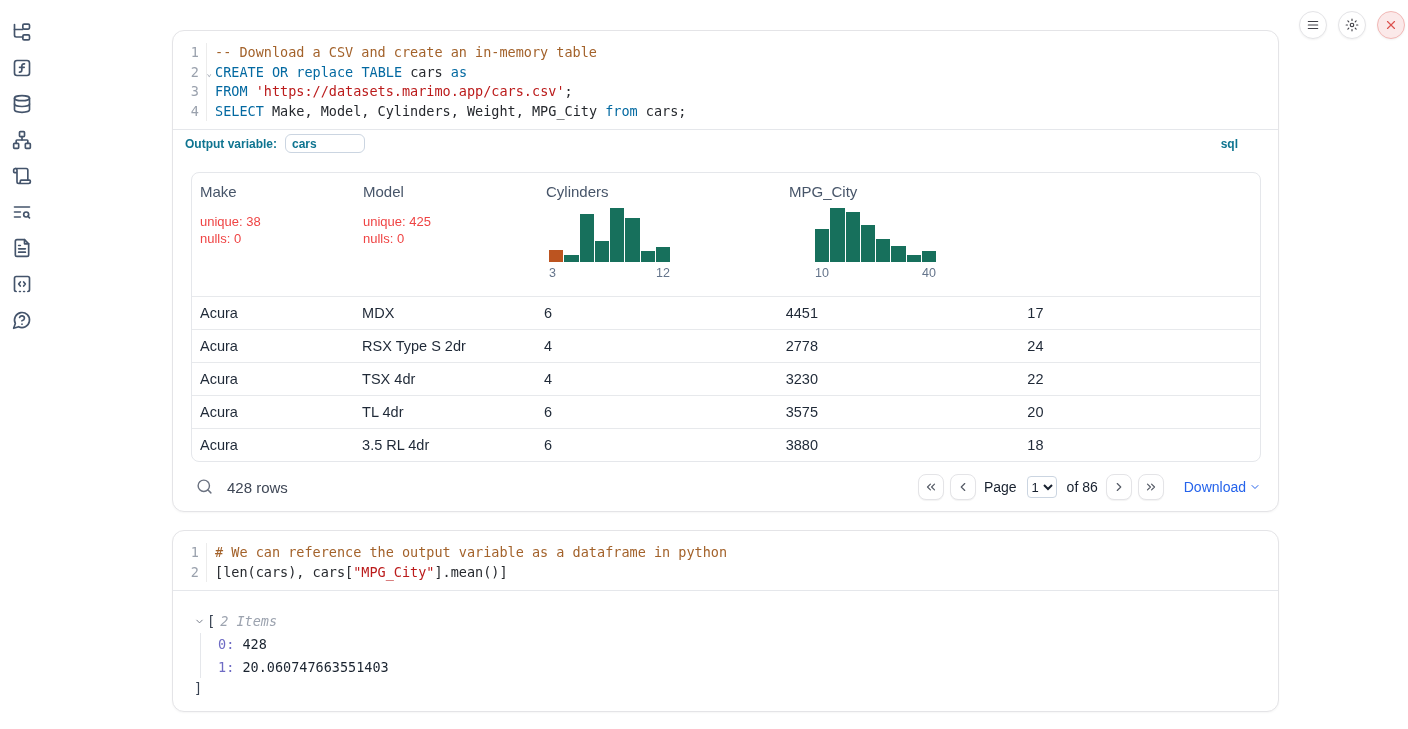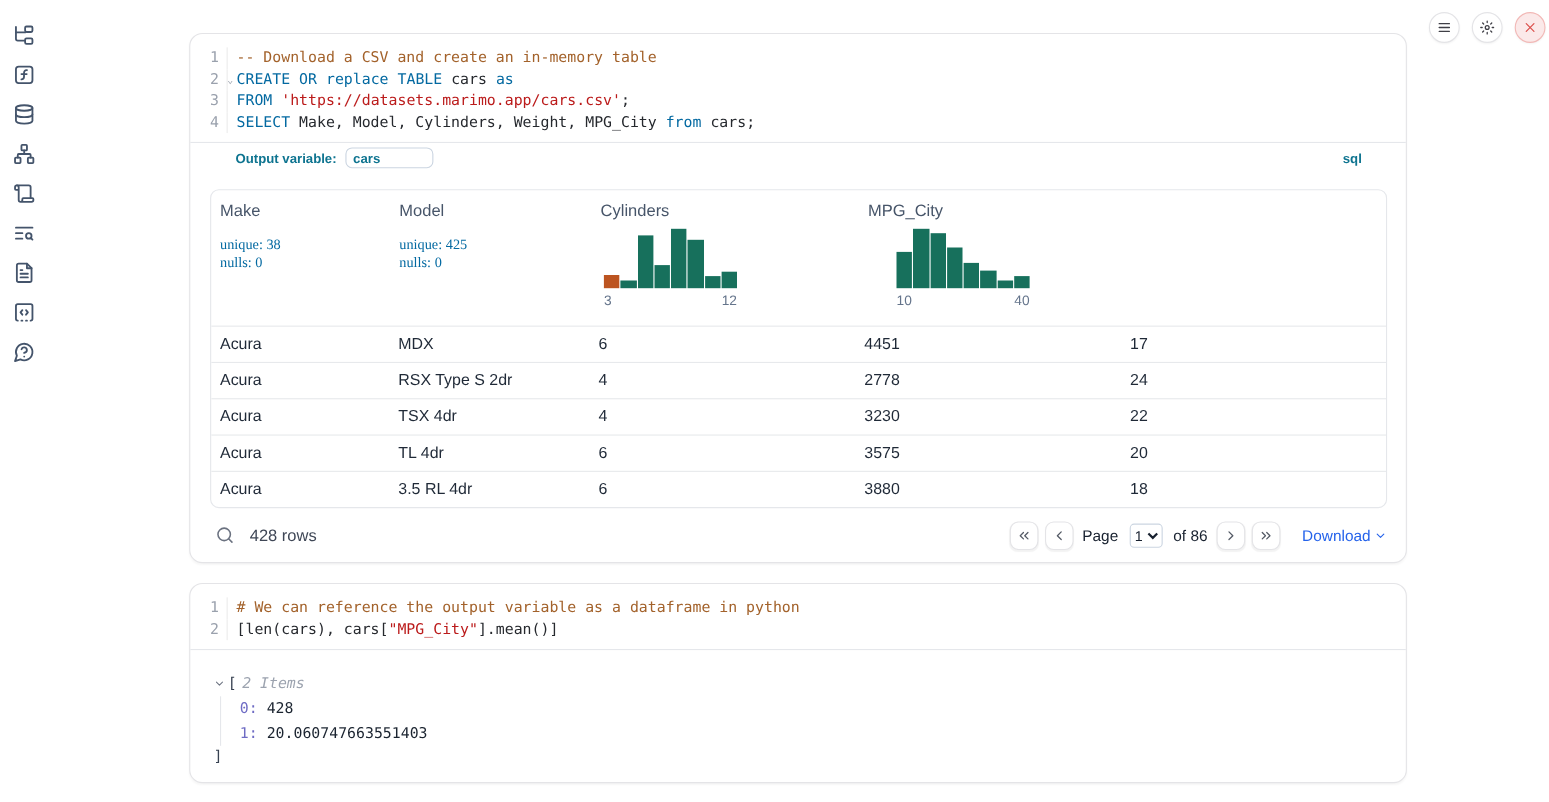--- a/index.html
+++ b/index.html
@@ -26,30 +26,30 @@
   .gutter-num { text-align:right; padding-right:7px; color:#9aa1ad; border-right:1px solid #ececec; position:relative; user-select:none; }
   .fold { position:absolute; left:22px; top:1px; font-size:9px; color:#9aa1ad; }
   .gutter-num .fold { left:auto; right:-6px; }
   .code-line { padding-left:8px; white-space:pre; }
   .tok-kw  { color:#0369a1; }
   .tok-str { color:#bb1b1b; }
   .tok-com { color:#a3622b; }
   .tok-pln { color:#26292e; }
 
   .outvar-row { border-top:1px solid #e5e7eb; height:28px; display:flex; align-items:center; padding:0 12px; gap:8px; }
-  .outvar-label { font-size:12px; font-weight:700; color:#0e7490;margin-left:29px; }
+  .outvar-label { font-size:12px; font-weight:700; color:#0e7490; }
   .outvar-input { width:80px; height:19px; border:1px solid #cbd5e1; border-radius:6px; font-size:12px; font-weight:700; color:#0e7490; padding:0 6px; font-family:"Liberation Sans",sans-serif; outline:none; }
   .lang-badge { margin-left:auto; font-size:12px; font-weight:700; color:#0e7490; padding-right:28px; }
 
   
   .data-table { margin:15px 17px 0 18px; border:1px solid #e5e7eb; border-radius:8px; overflow:hidden; }
   .thead { display:flex; height:123px; }
   .th { padding:10px 8px 0 8px; position:relative; cursor:pointer; }
   .th-title { font-size:15px; color:#475569; }
-  .th-stats { margin-top:13px; font-size:13px; color:#0369a1; line-height:17px;font-family:Liberation Serif, serif; }
+  .th-stats { margin-top:13px; font-size:13px; color:#ef4444; line-height:17px; }
   .hist { margin-top:8px; margin-left:3px; }
   .bars { display:flex; align-items:flex-end; gap:1px; height:54px; }
   .bar { flex:1; border-radius:0; }
   .axis { display:flex; justify-content:space-between; font-size:12.5px; color:#64748b; margin-top:4px; }
   .tr { display:flex; height:33px; align-items:center; border-top:1px solid #e7e9ec; font-size:14.5px; color:#1f2937; }
   .td { padding-left:8px; overflow:hidden; white-space:nowrap; }
 
   
   .table-footer { height:46px; display:flex; align-items:center; padding:0 17px 0 23px; margin-top:2px; }
   .search-btn { width:18px; height:18px; cursor:pointer; display:flex; }

